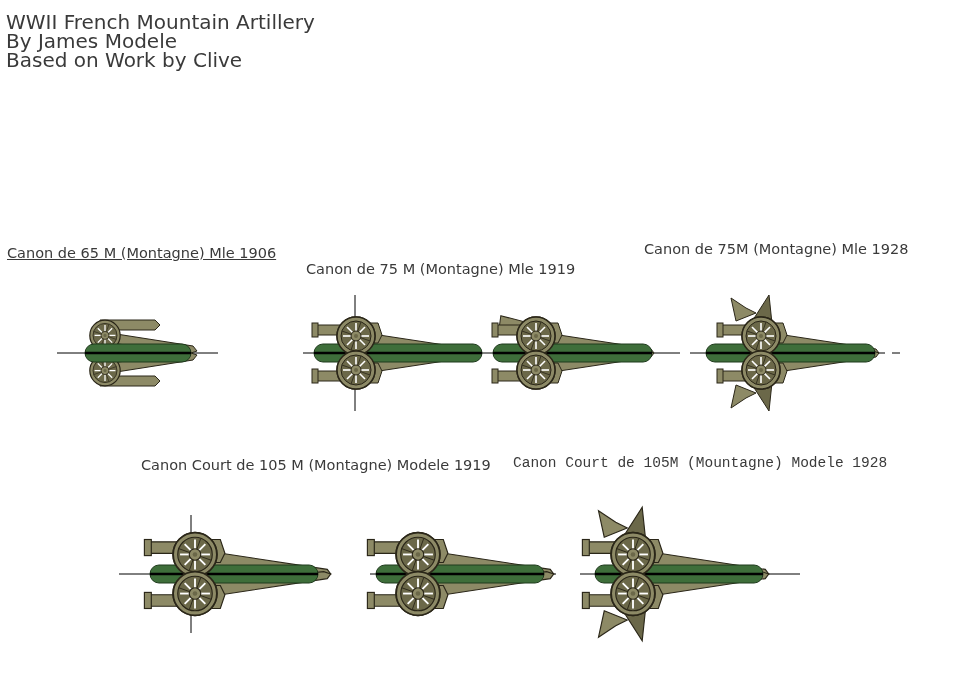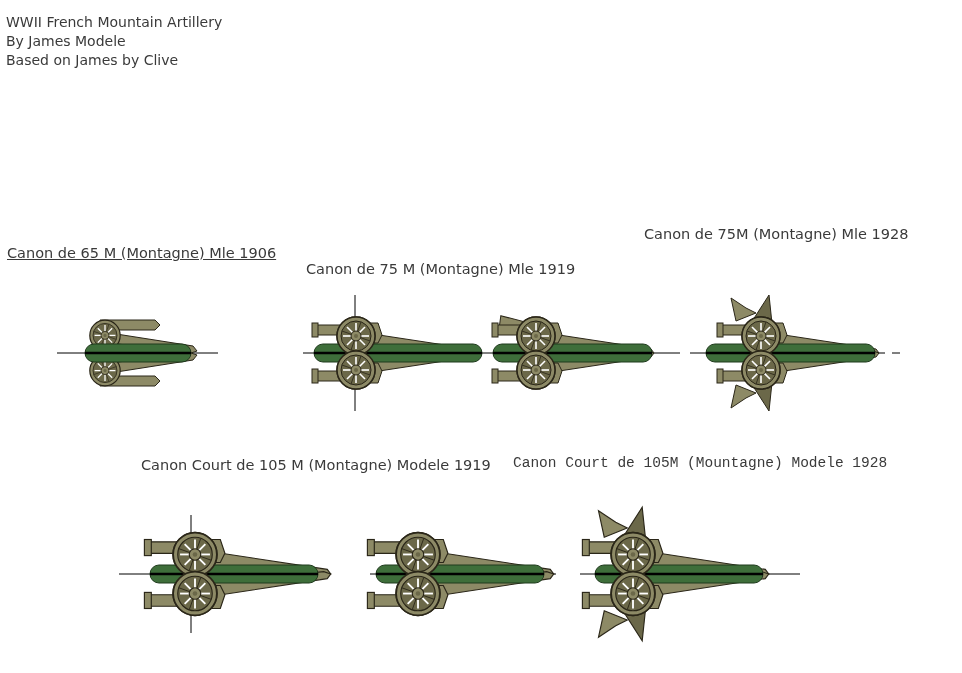--- a/index.html
+++ b/index.html
@@ -1,34 +1,34 @@
 <!DOCTYPE html>
 <html><head>
 <meta charset="utf-8">
 <style>
   html, body { margin: 0; padding: 0; background: #ffffff; }
   body { width: 962px; height: 673px; position: relative; overflow: hidden;
          font-family: "DejaVu Sans", sans-serif; color: #3a3a3a; }
-  .credits { position: absolute; left: 6px; top: 13px; font-size: 14px; line-height: 19px; }
+  .credits { position: absolute; left: 6px; top: 13px; font-size: 20px; line-height: 19px; }
   .credits div { white-space: nowrap; }
   .label { position: absolute; font-size: 14.5px; white-space: nowrap; color: #3a3a3a; }
   svg.art { position: absolute; left: 0; top: 0; }
 </style>
 </head>
 <body>
 
 <div class="credits">
   <div>WWII French Mountain Artillery</div>
   <div>By James Modele</div>
-  <div>Based on James by Clive</div>
+  <div>Based on Work by Clive</div>
 </div>
 
 <div class="label" style="left:7px;top:245px;text-decoration:underline;">Canon de 65 M (Montagne) Mle 1906</div>
 <div class="label" style="left:306px;top:261px;">Canon de 75 M (Montagne) Mle 1919</div>
-<div class="label" style="left:644px;top:226px;">Canon de 75M (Montagne) Mle 1928</div>
+<div class="label" style="left:644px;top:241px;">Canon de 75M (Montagne) Mle 1928</div>
 <div class="label" style="left:127px;top:457px;margin-left:14px;">Canon Court de 105 M (Montagne) Modele 1919</div>
 <div class="label" style="left:513px;top:455px;font-family:Liberation Mono, monospace;">Canon Court de 105M (Mountagne) Modele 1928</div>
 
 <svg class="art" width="962" height="673" viewBox="0 0 962 673">
   <defs>
 
     <g id="wheel">
       <circle r="19" fill="#8d8a66" stroke="#2a2618" stroke-width="1.5"></circle>
       <circle r="15" fill="#6b6849" stroke="#2a2618" stroke-width="1"></circle>
       <g stroke="#ffffff" stroke-width="1.6">

